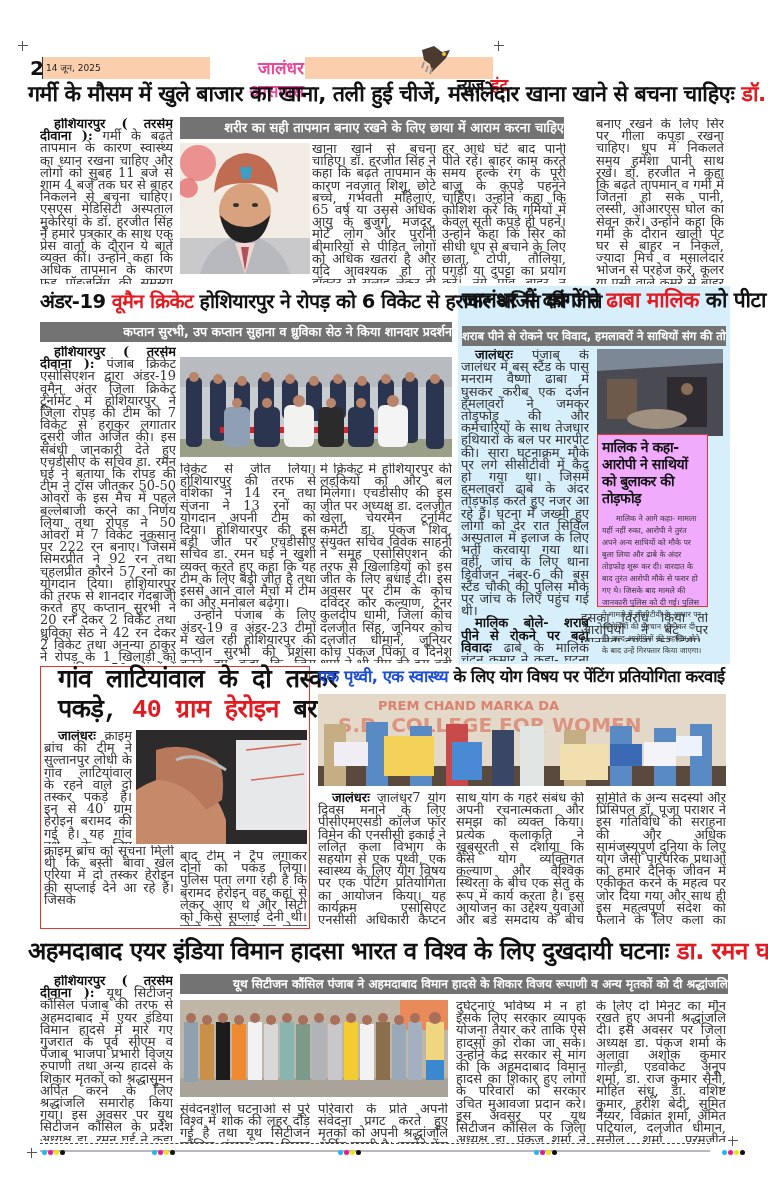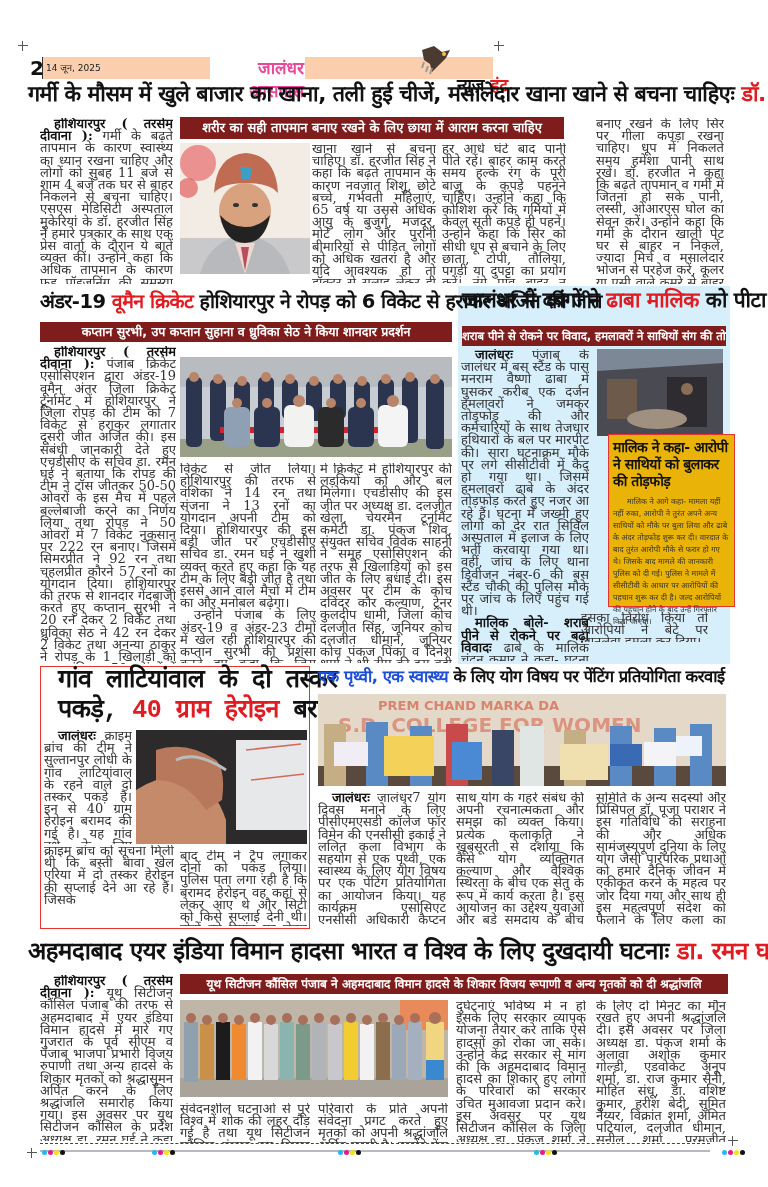--- a/index.html
+++ b/index.html
@@ -15,21 +15,21 @@
   .hdr-bar1 { left: 42px; top: 57px; width: 168px; height: 22px; background: #fbcfae; border-left: 1.5px solid #333; }
   .hdr-date { left: 46px; top: 61px; font: 9px "DejaVu Sans", sans-serif; color: #222; }
   .hdr-section { left: 208px; top: 56px; width: 96px; text-align: right; font: bold 17px "DejaVu Sans", sans-serif; color: #ec4899; }
   .hdr-bar2 { left: 305px; top: 57px; width: 188px; height: 22px; background: #fbcfae; }
   .logo-text { left: 457px; top: 56px; font: bold 17px "DejaVu Sans", sans-serif; margin-top: 17px; }
   .logo-text .b { color: #111; } .logo-text .r { color: #e01b22; }
   .eagle { left: 420px; top: 42px; width: 34px; height: 34px; }
 
   .headline { font-family: "DejaVu Sans", sans-serif; font-weight: bold; letter-spacing: -0.5px; line-height: 1.1; white-space: nowrap; }
   .red { color: #e01b22; } .green { color: #1d4ed8; }
-  .subbar { background: #7f1d1d; color: #fff; font: bold 12.5px "DejaVu Sans", sans-serif; text-align: center; white-space: nowrap; overflow: hidden; }
+  .subbar { background: #737373; color: #fff; font: bold 12.5px "DejaVu Sans", sans-serif; text-align: right; white-space: nowrap; overflow: hidden; }
   .body { font-size: 13px; line-height: 12.2px; text-align: justify; color: #333; overflow: hidden; }
   .body b { color: #111; }
   .indent { text-indent: 14px; }
 
   .photo { overflow: hidden; }
   .photo svg { display: block; width: 100%; height: 100%; }
 
   .bluebg { background: #d7eefb; }
   .boxred { border: 1.5px solid #e3342f; }
   .cmyk { position: absolute; top: 1150px; height: 6px; display: flex; gap: 0; }
@@ -161,21 +161,21 @@
 <div class="abs photo" style="left:597px;top:349px;width:126px;height:87px;">
   <svg viewBox="0 0 126 87" preserveAspectRatio="none">
     <rect width="126" height="87" fill="#4a4a52"></rect>
     <path d="M0 0 L126 0 L126 14 L0 22 Z" fill="#7c8896"></path>
     <rect x="10" y="30" width="30" height="40" fill="#6d5a4a"></rect>
     <rect x="70" y="28" width="40" height="50" fill="#2e2c30"></rect>
     <ellipse cx="60" cy="70" rx="30" ry="10" fill="#a09080"></ellipse>
     <circle cx="90" cy="40" r="6" fill="#8a6e58"></circle>
   </svg>
 </div>
-<div class="abs boxred" style="left:597px;top:434px;width:127px;height:173px;background:#eab308;margin-left:11px;">
+<div class="abs boxred" style="left:597px;top:434px;width:111px;height:173px;background:#f0abfc;">
   <div class="headline" style="padding:4px 4px 0;font-size:14px;color:#111;white-space:normal;line-height:17px;">मालिक ने कहा- आरोपी ने साथियों को बुलाकर की तोड़फोड़</div>
   <div class="body indent" style="padding:6px 4px 0;font-family:'DejaVu Sans',sans-serif;font-size:7.8px;line-height:12px;text-align:left;">मालिक ने आगे कहा- मामला यहीं नहीं रुका, आरोपी ने तुरंत अपने अन्य साथियों को मौके पर बुला लिया और ढाबे के अंदर तोड़फोड़ शुरू कर दी। वारदात के बाद तुरंत आरोपी मौके से फरार हो गए थे। जिसके बाद मामले की जानकारी पुलिस को दी गई। पुलिस ने मामले में सीसीटीवी के आधार पर आरोपियों की पहचान शुरू कर दी है। जल्द आरोपियों की पहचान होने के बाद उन्हें गिरफ्तार किया जाएगा।</div>
 </div>
 <div class="abs body" style="left:581px;top:612px;width:127px;height:30px;">इसका विरोध किया तो आरोपियों ने बेटे पर जानलेवा हमला कर दिया।</div>
 
 <div class="abs boxred" style="left:40px;top:666px;width:270px;height:263px;"></div>
 <div class="abs headline" style="left:58px;top:666px;width:262px;font-size:25px;color:#111;line-height:30px;font-family:Liberation Mono, monospace;">
   <div>गांव लाटियांवाल के दो तस्कर</div>
   <div><span>पकड़े,</span> <span class="red">40 ग्राम हेरोइन</span> <span>बरामद</span></div>
 </div>

